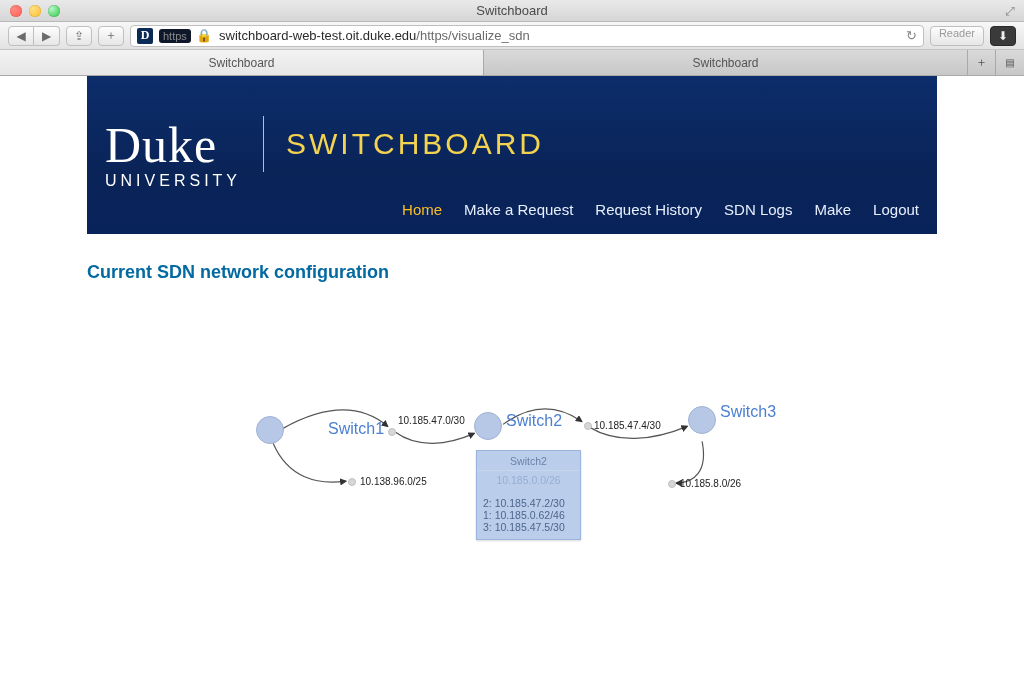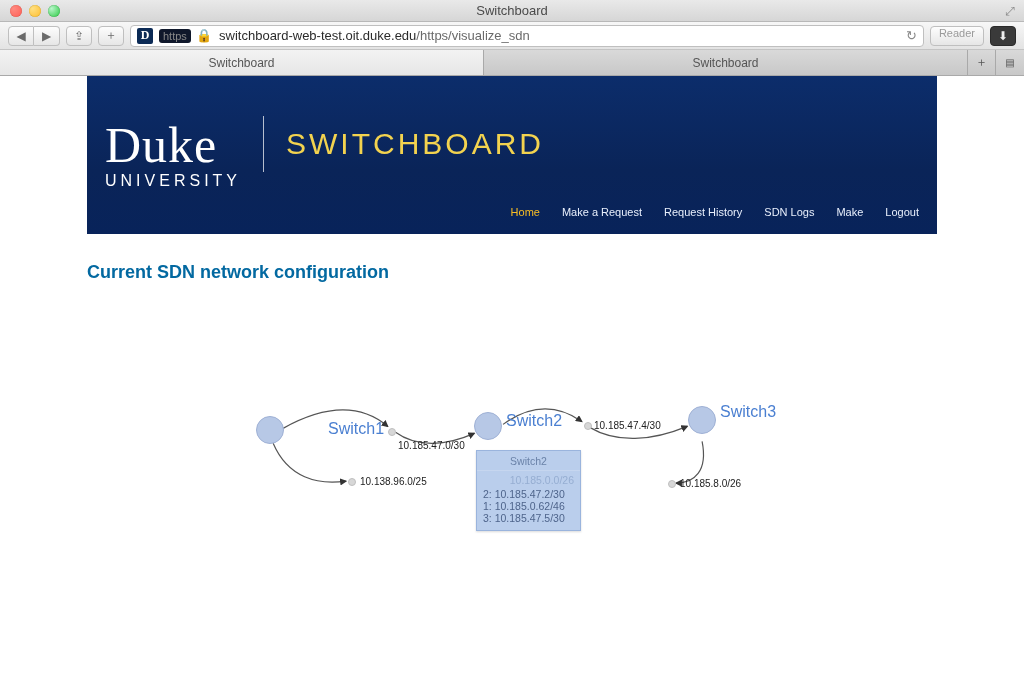--- a/index.html
+++ b/index.html
@@ -74,21 +74,21 @@
     background: linear-gradient(#0c2d6b, #0a2458 60%, #08235a);
     color:#fff; padding: 0; height: 158px; position:relative;
   }
   .brand-row { display:flex; align-items:center; gap:22px; padding: 22px 18px 0 18px;}
   .duke-logo .duke { font-family: Liberation Serif, serif; font-size:50px; letter-spacing:1px;margin-top:18px; }
   .duke-logo .univ { font-size:16px; letter-spacing:4px; display:block; text-align:center; margin-top:-2px; }
   .brand-divider { width:1px; height:56px; background:rgba(255,255,255,.7); }
   .app-title { font-size:30px; letter-spacing:3px; color:#f3d34f; font-weight:500; }
   .nav-row {
     position:absolute; right:18px; bottom:16px;
-    display:flex; gap:22px; font-size:11px;
+    display:flex; gap:22px; font-size:15px;
   }
   .nav-link { color:#e8effc; text-decoration:none; }
   .nav-link.active { color:#fbbf24; }
   .section-title {
     color:#0369a1; font-size:18px; font-weight:bold;
     padding: 28px 0 10px 0;
   }
   
   .diagram {
     position:relative; height:420px; border:1px solid transparent;
@@ -104,21 +104,21 @@
   }
   .small-label { position:absolute; font-size:10px; color:#222; }
   .tooltip {
     position:absolute; width:105px;
     background:rgba(174,198,233,.85); border:1px solid #9ab4dd;
     font-size:10.5px; color:#4e648b; padding:4px 6px 6px 6px;
     box-shadow:0 1px 2px rgba(0,0,0,.15);
   }
   .tooltip .tt-title { text-align:center; color:#6a82a8; margin-bottom:2px; }
   .tooltip hr { border:none; border-top:1px solid #c6d6ef; margin:3px -6px; }
-  .tooltip .muted { text-align:right; color:#96aed2; margin-bottom:2px; }
+  .tooltip .muted { text-align:center; color:#96aed2; margin-bottom:11px; }
   svg.links { position:absolute; left:0; top:0; width:100%; height:100%; pointer-events:none; }
 </style>
 </head>
 <body>
 
 <div class="mac-titlebar">
   <div class="traffic-lights">
     <span class="tl-red"></span>
     <span class="tl-yellow"></span>
     <span class="tl-green"></span>
@@ -200,21 +200,21 @@
 
         <path d="M 185 150 C 200 185, 230 192, 258 188" fill="none" stroke="#555" stroke-width="1.2" marker-end="url(#ah)"></path>
 
         <path d="M 616 148 C 622 178, 608 190, 590 190" fill="none" stroke="#555" stroke-width="1.2" marker-end="url(#ah)"></path>
       </svg>
 
       <div class="node" style="left:168px; top:122px;"></div>
       <div class="node-label" style="left:200px; top:126px;margin-left:40px;">Switch1</div>
 
       <div class="small-node" style="left:300px; top:134px;"></div>
-      <div class="small-label" style="left:310px; top:146px;">10.185.47.0/30</div>
+      <div class="small-label" style="left:310px; top:121px;">10.185.47.0/30</div>
 
       <div class="node" style="left:386px; top:118px;"></div>
       <div class="node-label" style="left:418px; top:118px;">Switch2</div>
 
       <div class="small-node" style="left:496px; top:128px;"></div>
       <div class="small-label" style="left:506px; top:126px;">10.185.47.4/30</div>
 
       <div class="node" style="left:600px; top:112px;"></div>
       <div class="node-label" style="left:632px; top:109px;">Switch3</div>
 

